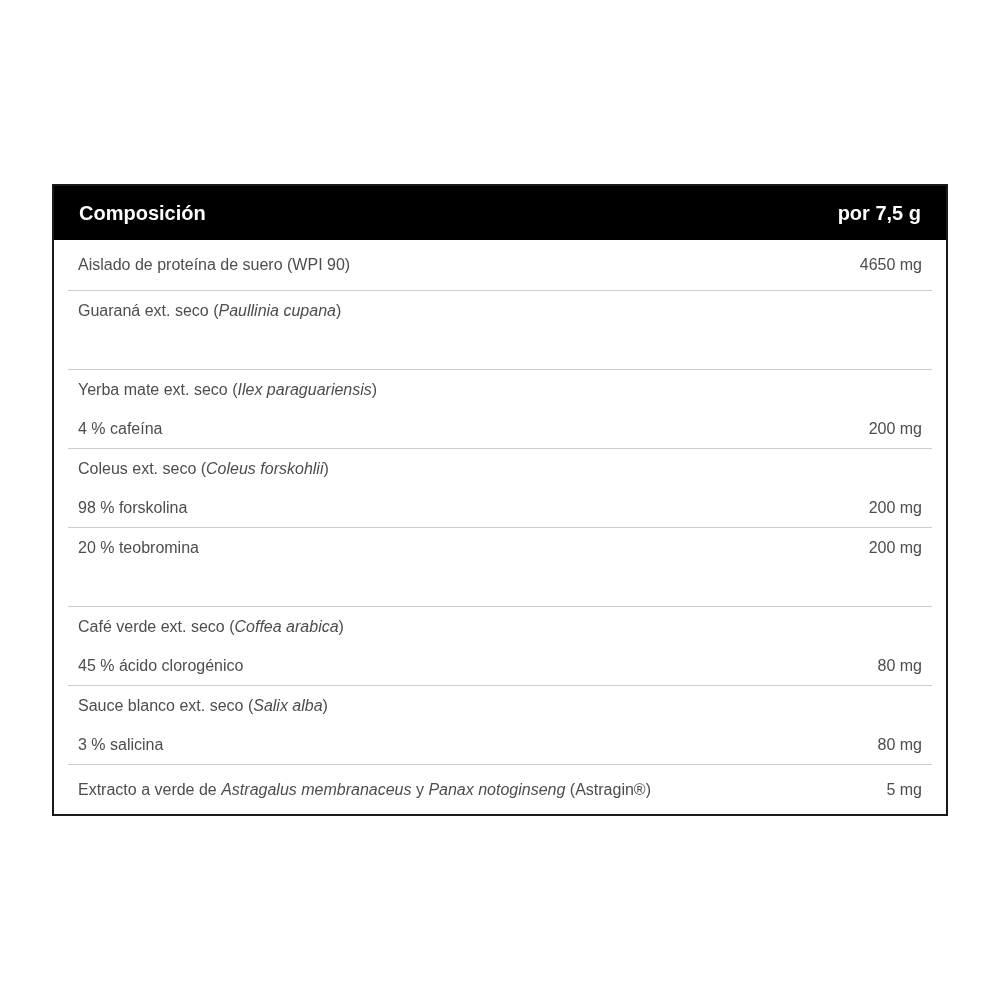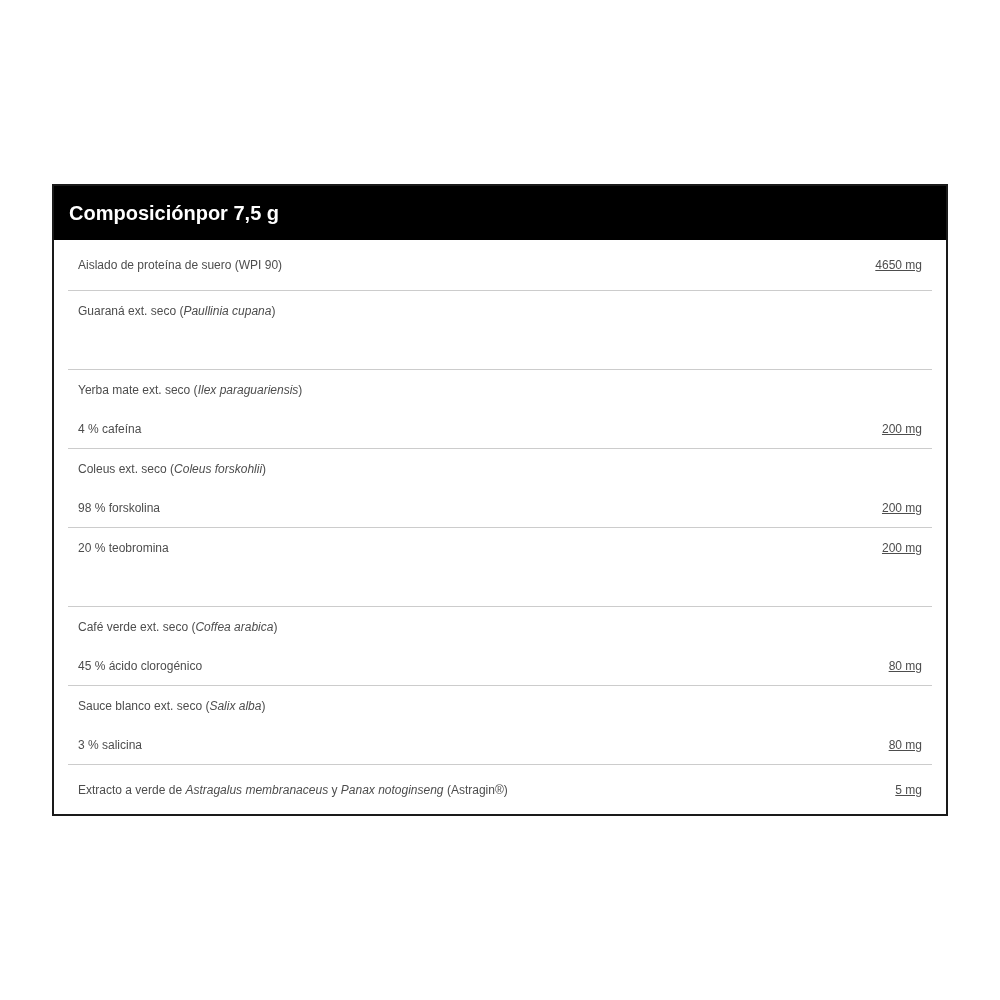--- a/index.html
+++ b/index.html
@@ -27,42 +27,43 @@
     width: 896px;
     background: var(--page-bg);
     border: 2px solid var(--border);
   }
   .table-header {
     height: 54px;
     background: var(--header-bg);
     color: var(--header-text);
     display: flex;
     align-items: center;
-    padding: 0 15px;
+    justify-content: space-between;
+    padding: 0 25px;
     font-size: 20px;
     font-weight: bold;
   }
   .table-body {
     padding: 0 14px;
     color: var(--text);
-    font-size: 12px;
+    font-size: 16px;
   }
   .row { height: 50px; }
   .row.multi { height: 79px; }
   .row + .row { border-top: 1px solid var(--divider); }
   .line {
     display: flex;
     align-items: center;
     justify-content: space-between;
     padding: 0 10px;
     height: 100%;
   }
   .row.multi .line { height: 50%; }
   .name { white-space: nowrap; }
-  .value { white-space: nowrap; text-align: right; text-decoration: underline; }
+  .value { white-space: nowrap; text-align: right; }
 </style>
 </head>
 <body>
 
 <div class="sheet">
   <div class="comp-table">
     <div class="table-header">
       <span>Composición</span>
       <span>por 7,5 g</span>
     </div>

